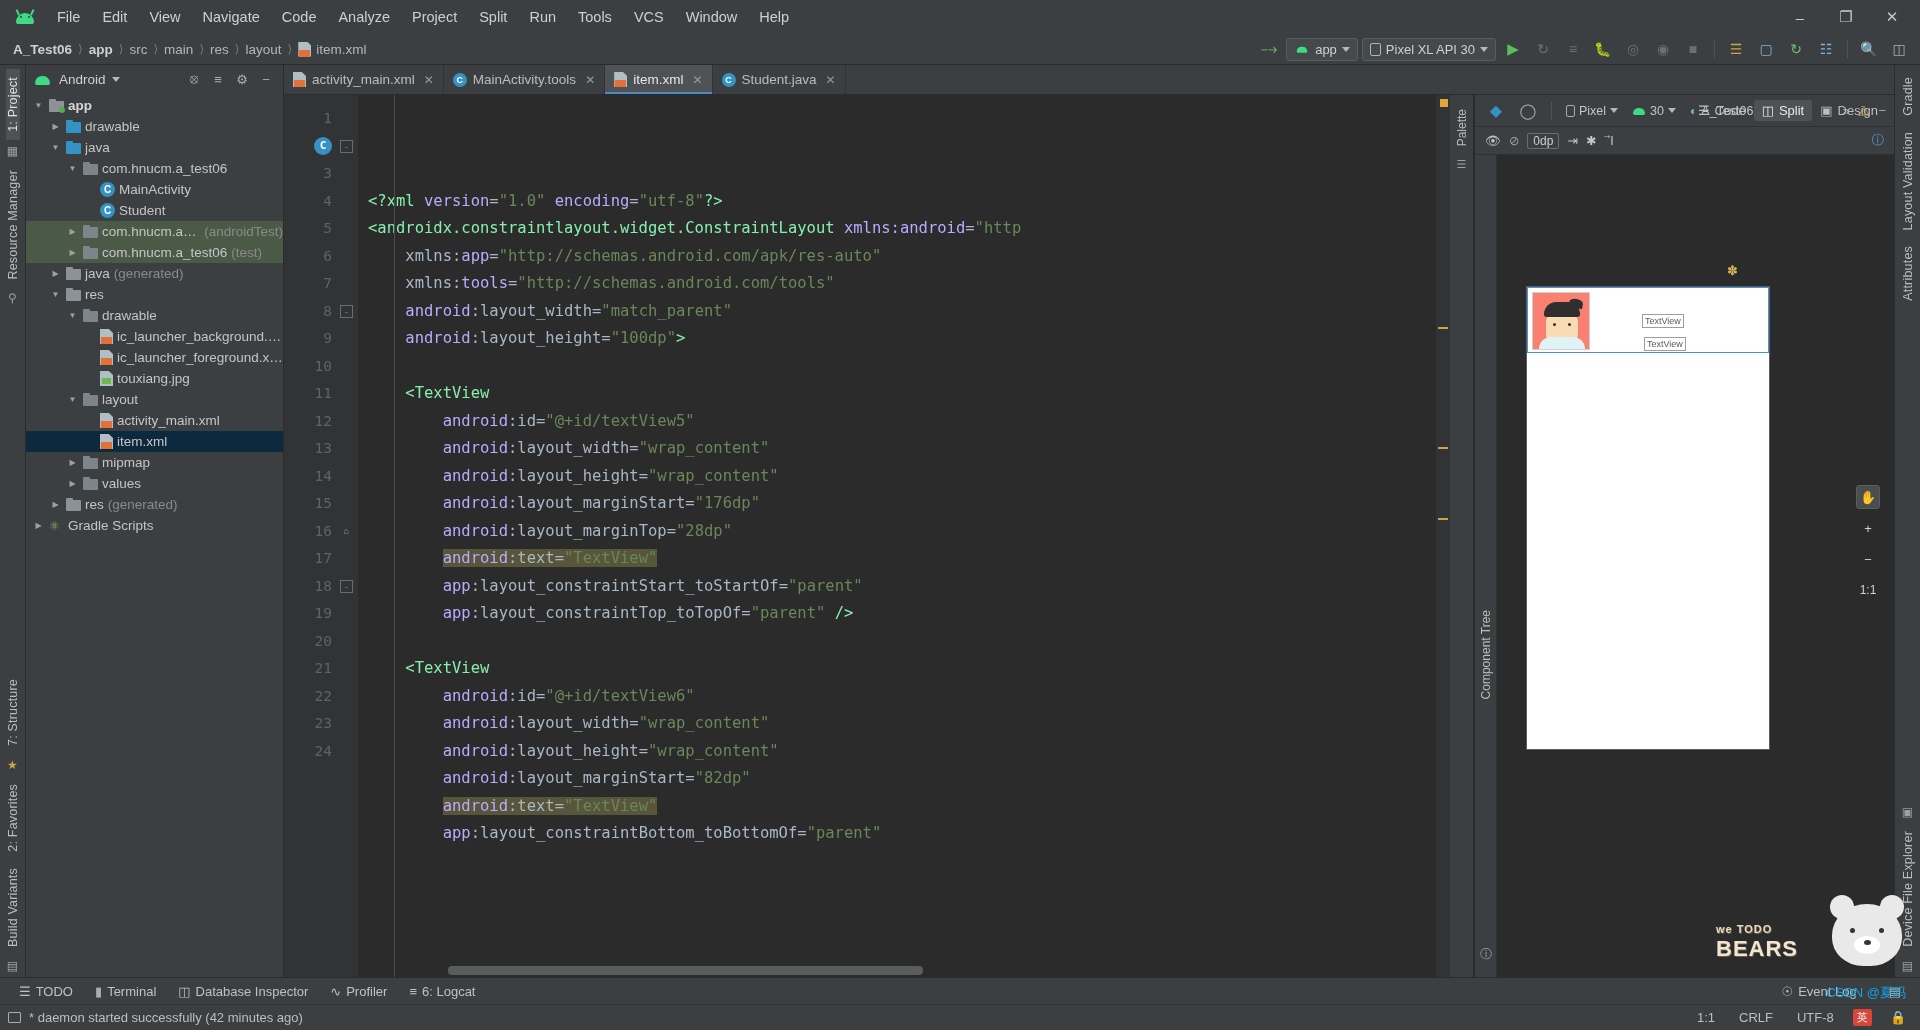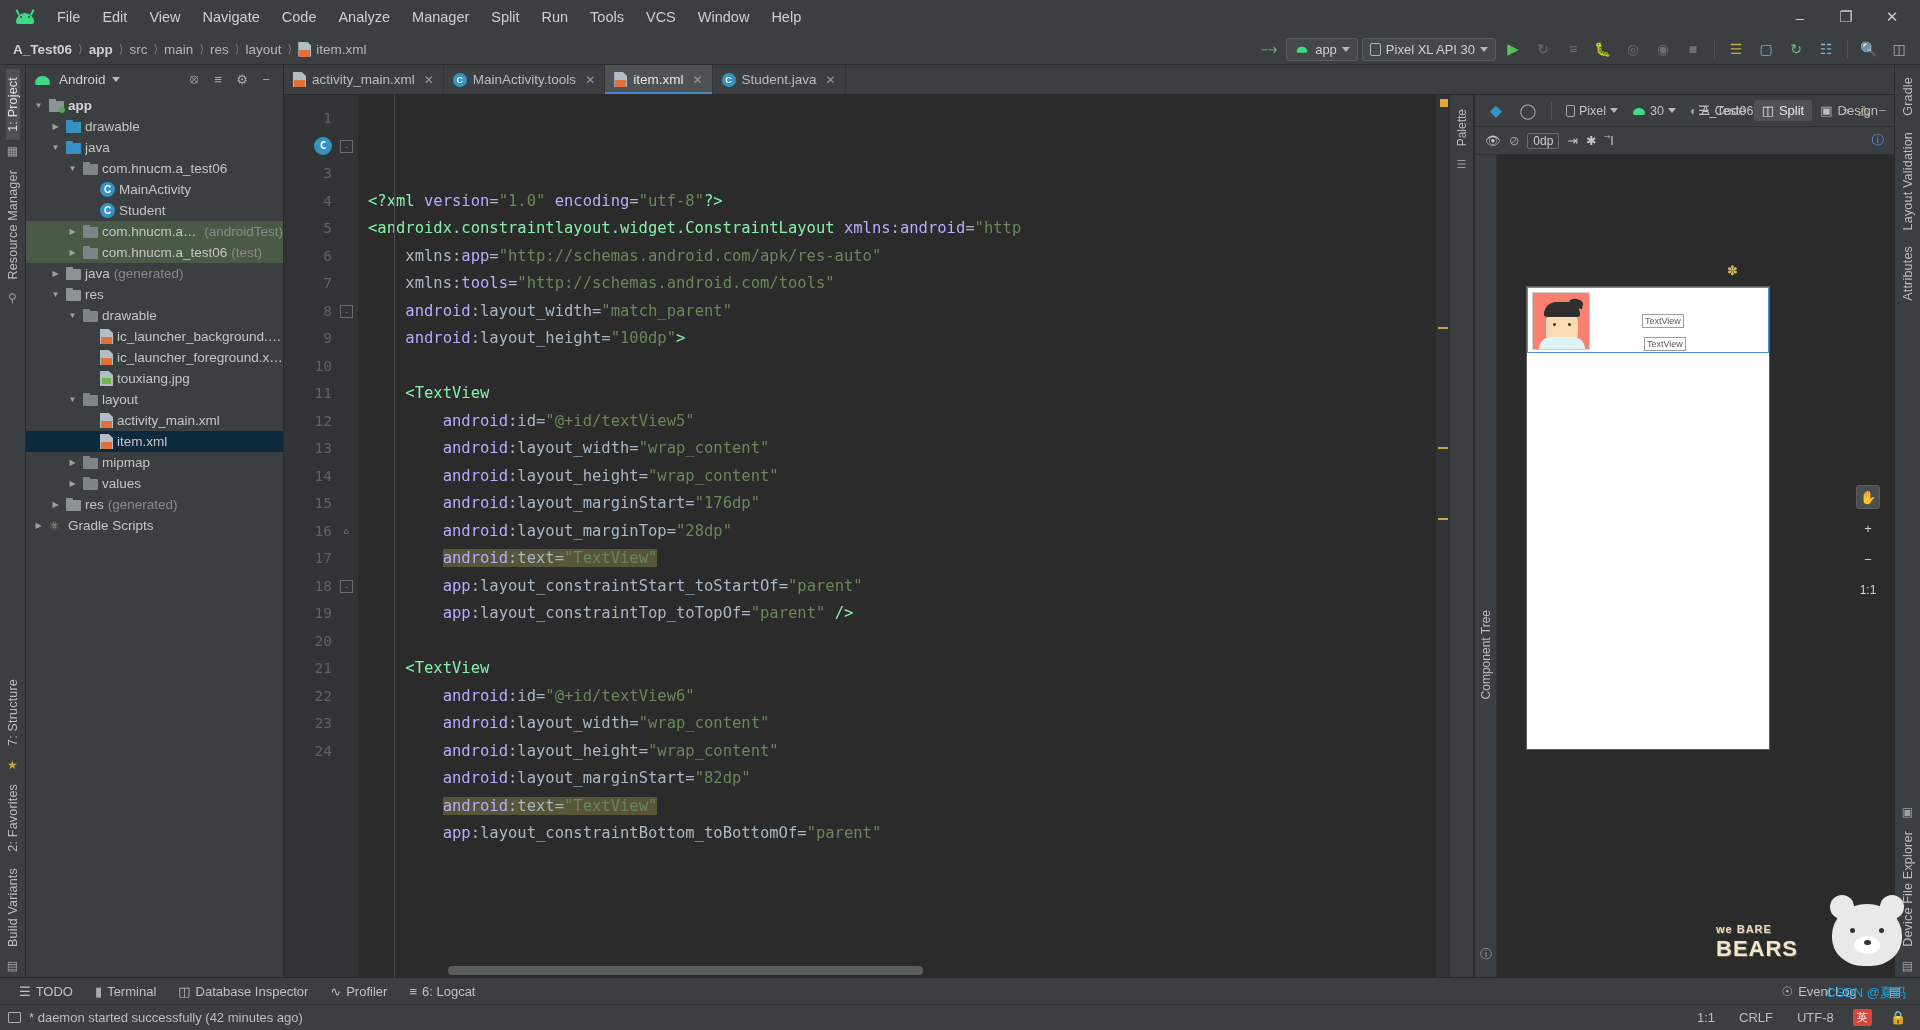--- a/index.html
+++ b/index.html
@@ -331,21 +331,21 @@
         <div class="eye l"></div>
         <div class="eye r"></div>
     </div>
     <div class="menu">
       <div class="menu-item"><span>File</span></div>
       <div class="menu-item"><span>Edit</span></div>
       <div class="menu-item"><span>View</span></div>
       <div class="menu-item"><span>Navigate</span></div>
       <div class="menu-item"><span>Code</span></div>
       <div class="menu-item"><span>Analyze</span></div>
-      <div class="menu-item"><span>Manager</span></div>
+      <div class="menu-item"><span>Project</span></div>
       <div class="menu-item"><span>Split</span></div>
       <div class="menu-item"><span>Run</span></div>
       <div class="menu-item"><span>Tools</span></div>
       <div class="menu-item"><span>VCS</span></div>
       <div class="menu-item"><span>Window</span></div>
       <div class="menu-item"><span>Help</span></div>
     </div>
     <div class="win-btns">
       <div class="win-btn">–</div>
       <div class="win-btn">❐</div>
@@ -853,21 +853,21 @@
       <span class="sbchip">1:1</span>
       <span class="sbchip">CRLF</span>
       <span class="sbchip">UTF-8</span>
       <span class="ime-badge">英</span>
       <span class="sbchip">🔒</span>
     </span>
   </div>
 
   <div class="wm">
     <div class="bearstxt">
-      <span class="we">we BARE</span><br>
+      <span class="we">we TODO</span><br>
       <span>BEARS</span>
     </div>
     <div class="bear">
       <div class="ear l"></div>
         <div class="ear r"></div>
       <div class="eye l"></div>
         <div class="eye r"></div>
       <div class="snout"></div>
         <div class="nose"></div>
     </div>

